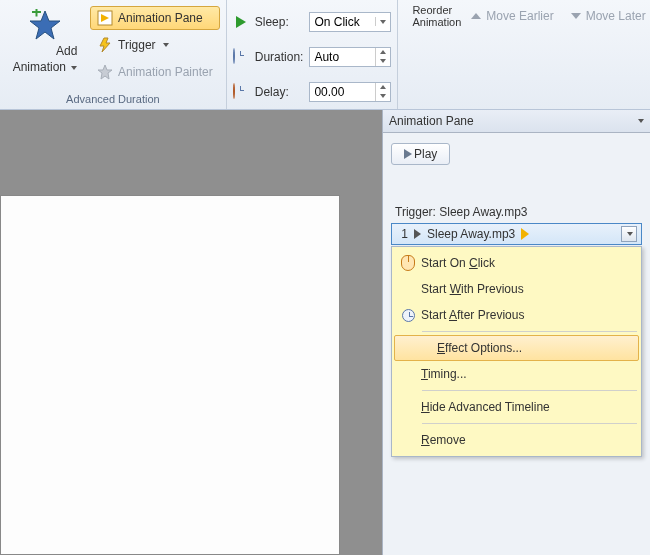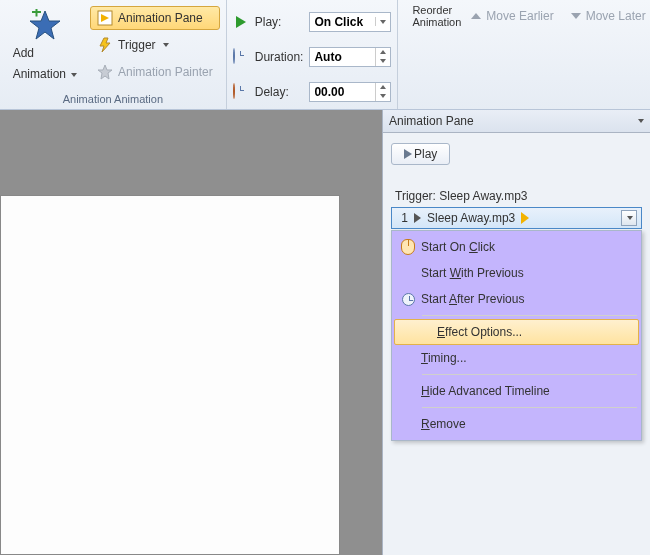--- a/index.html
+++ b/index.html
@@ -75,21 +75,21 @@
   .timing-grid {
     display: grid;
     grid-template-columns: auto auto 82px;
     gap: 4px 6px;
     align-items: center;
   }
   .timing-grid .lab { color: #333; }
   .combo {
     display: flex; align-items: center;
     border: 1px solid #a9b7c9; background: #fff;
-    height: 20px; width: 82px; font-weight: bold;
+    height: 20px; width: 82px;
   }
   .combo input {
     border: none; outline: none; font: inherit;
     width: 58px; padding: 0 4px; background: transparent;
   }
   .spinner { display:flex; flex-direction:column; margin-left:auto; border-left:1px solid #ccc;}
   .spinner div { width:14px; height:9px; display:flex; align-items:center; justify-content:center; cursor:pointer;}
   .spinner .up::before { content:""; border-left:3px solid transparent; border-right:3px solid transparent; border-bottom:4px solid #666;}
   .spinner .dn::before { content:""; border-left:3px solid transparent; border-right:3px solid transparent; border-top:4px solid #666;}
 
@@ -129,21 +129,21 @@
   }
   .pane-title .dd { cursor:pointer; }
   .pane-body { padding: 10px 8px; }
   .play-btn {
     display:inline-flex; align-items:center; gap:2px;
     border:1px solid #a9b7c9; background:linear-gradient(#fff,#e9eef6);
     padding: 3px 12px; border-radius:3px; cursor:pointer;
   }
   .play-btn .tri { width:0;height:0;border-top:5px solid transparent;border-bottom:5px solid transparent;border-left:8px solid #6a7a90;}
   .trigger-hdr {
-    margin-top: 22px;
+    margin-top: 38px;
     font-size: 12px;
     padding: 2px 4px;
   }
   .anim-item {
     margin-top: 2px;
     display:flex; align-items:center; gap:6px;
     border:1px solid #4a88c7;
     background: linear-gradient(#e8f1fb,#d4e6f8);
     padding: 2px 4px;
     position: relative;
@@ -160,21 +160,21 @@
     margin-left:auto;
     width:16px; height:16px;
     background:linear-gradient(#fff,#dfe6ef);
     border:1px solid #8fa3bc;
     display:flex; align-items:center; justify-content:center;
     cursor:pointer;
   }
   
   .ctx {
     margin-top: 1px;
-    background: #c4b5fd;
+    background: #fef9c3;
     border: 1px solid #a9b7c9;
     box-shadow: 2px 2px 4px rgba(0,0,0,0.2);
     padding: 3px 2px;
   }
   .ctx .iconcol {
     width: 26px; display:inline-flex; justify-content:center;
   }
   .ctx-item {
     display:flex; align-items:center;
     height: 26px;
@@ -203,21 +203,21 @@
   <div class="rgroup" style="width:270px">
     <div class="rgroup-body">
       <div class="big-btn">
         <span class="bicon">
           <svg viewBox="0 0 32 32">
               <polygon points="16,2 20,12 31,12 22,19 25,30 16,23 7,30 10,19 1,12 12,12" fill="#3b6db5" stroke="#27507f"></polygon>
               <rect x="3" y="2" width="9" height="2" fill="#3a9b3a"></rect>
               <rect x="6.5" y="-1.5" width="2" height="9" fill="#3a9b3a"></rect>
             </svg>
         </span>
-        <span style="text-align:left;line-height:21px"><span style="white-space:pre-line">Add
+        <span style="text-align:right;line-height:16px"><span style="white-space:pre-line">Add
 Animation</span> <span class="caret" style="display:inline-block;vertical-align:middle"></span></span>
       </div>
       <div class="stack" style="margin-top:2px">
         <div class="sm-btn pressed">
           <span class="sicon"><svg viewBox="0 0 16 16">
                 <rect x="1" y="1" width="14" height="14" fill="#fff" stroke="#b38a2d"></rect>
                 <polygon points="4,4 12,8 4,12" fill="#f2b200"></polygon>
               </svg></span>
           <span>Animation Pane</span>
         </div>
@@ -229,30 +229,30 @@
           <span class="caret"></span>
         </div>
         <div class="sm-btn disabled">
           <span class="sicon"><svg viewBox="0 0 16 16">
                 <polygon points="8,1 10,6 15,6 11,9 12,15 8,12 4,15 5,9 1,6 6,6" fill="#c7ccd4" stroke="#a8afb9"></polygon>
               </svg></span>
           <span>Animation Painter</span>
         </div>
       </div>
     </div>
-    <div class="rgroup-label">Animation Animation</div>
+    <div class="rgroup-label">Advanced Duration</div>
   </div>
 
   <div class="rgroup" style="width:224px">
     <div class="rgroup-body">
       <div class="timing-grid" style="margin-top:2px">
         <span class="sicon"><svg viewBox="0 0 16 16">
               <polygon points="3,2 13,8 3,14" fill="#2e9b2e"></polygon>
             </svg></span>
-        <span class="lab">Play:</span>
+        <span class="lab">Sleep:</span>
         <div class="combo">
           <input readonly="" value="On Click" style="">
           <div class="spinner">
               <div class="dn"></div>
             </div>
         </div>
 
         <span class="sicon"><span class="clock"></span></span>
         <span class="lab">Duration:</span>
         <div class="combo">

